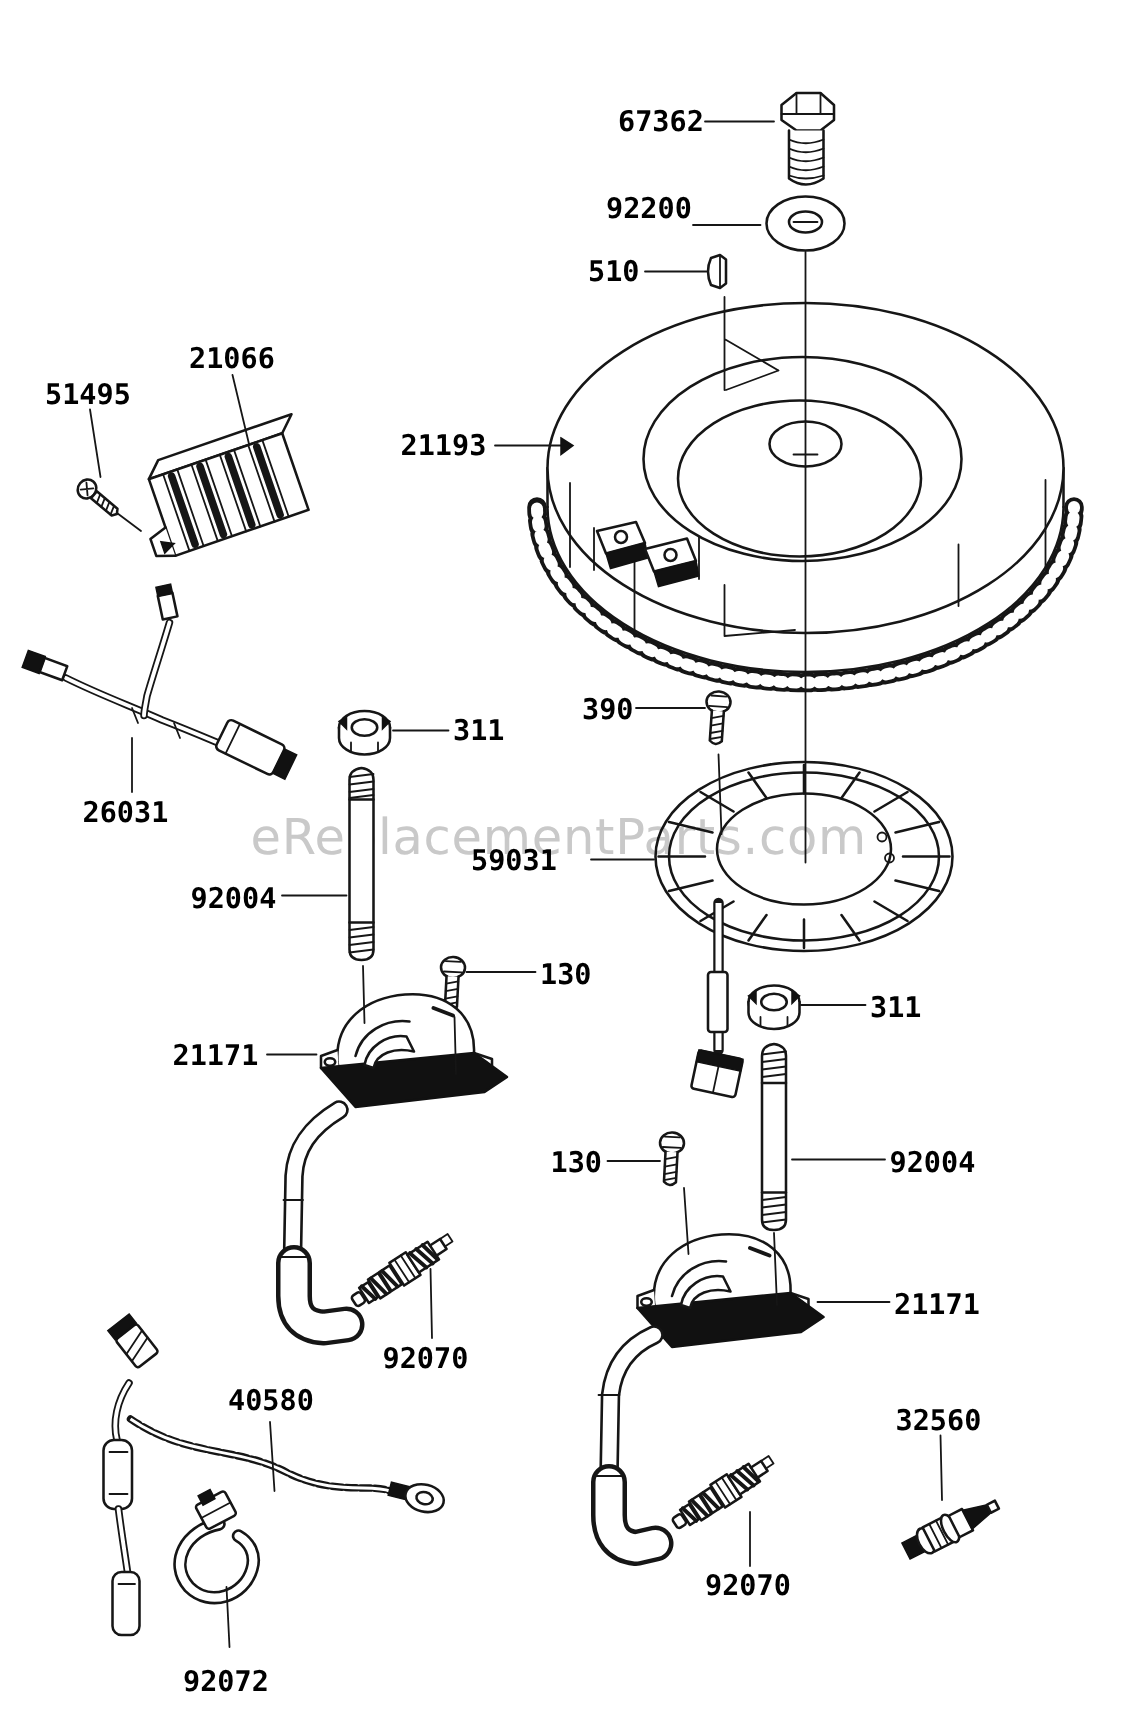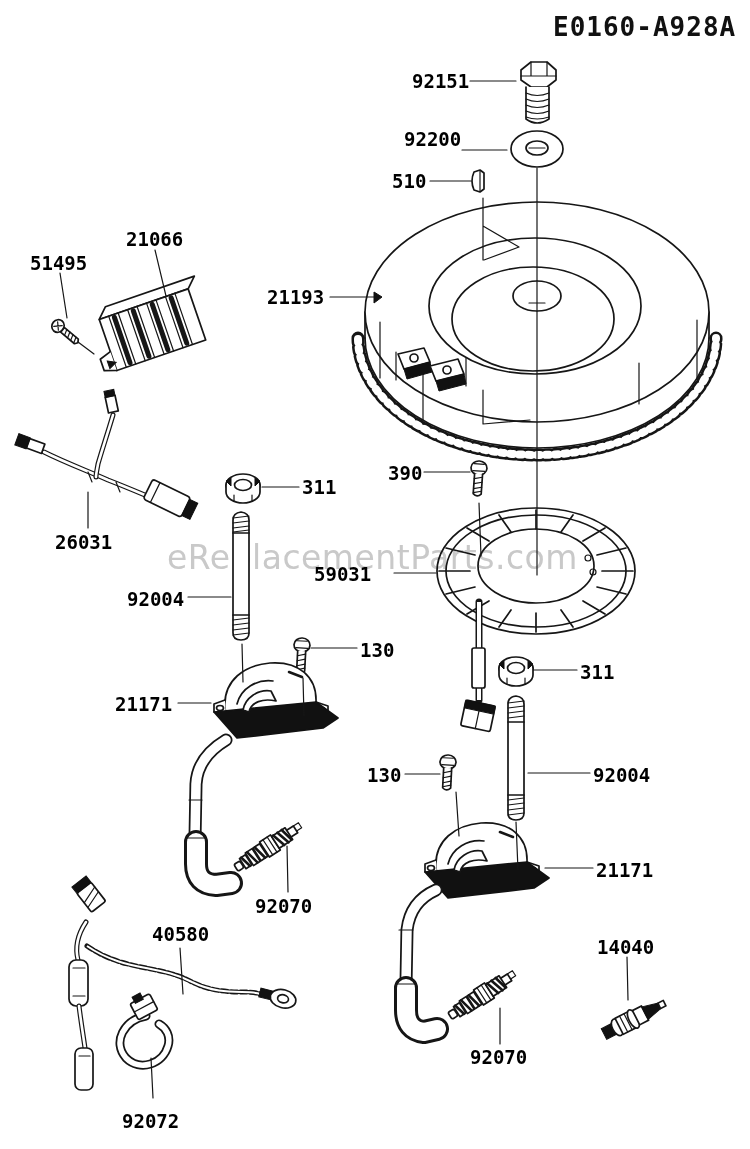--- a/index.html
+++ b/index.html
@@ -291,38 +291,37 @@
         M545 868 L593 868
         M287 846 L288 892
         M180 948 L183 994
         M151 1058 L153 1098
         M500 1008 L500 1044
         M627 957 L628 1000"></path>
       <path class="fb" d="M374 292 L382 297 L374 303 Z"></path>
     </g>
   </svg>
 
-  <div class="diagram-id">E0160-A928A</div>
-
-  <div class="plabel" style="left:412px;top:70px">92151</div>
+
+  <div class="plabel" style="left:412px;top:70px">67362</div>
   <div class="plabel" style="left:404px;top:128px">92200</div>
   <div class="plabel" style="left:392px;top:170px">510</div>
   <div class="plabel" style="left:267px;top:286px">21193</div>
   <div class="plabel" style="left:126px;top:228px">21066</div>
   <div class="plabel" style="left:30px;top:252px">51495</div>
   <div class="plabel" style="left:55px;top:531px">26031</div>
   <div class="plabel" style="left:302px;top:476px">311</div>
   <div class="plabel" style="left:127px;top:588px">92004</div>
   <div class="plabel" style="left:388px;top:462px">390</div>
   <div class="plabel" style="left:314px;top:563px">59031</div>
   <div class="plabel" style="left:360px;top:639px">130</div>
   <div class="plabel" style="left:115px;top:693px">21171</div>
   <div class="plabel" style="left:580px;top:661px">311</div>
   <div class="plabel" style="left:367px;top:764px">130</div>
   <div class="plabel" style="left:593px;top:764px">92004</div>
   <div class="plabel" style="left:596px;top:859px">21171</div>
   <div class="plabel" style="left:255px;top:895px">92070</div>
   <div class="plabel" style="left:152px;top:923px">40580</div>
   <div class="plabel" style="left:122px;top:1110px">92072</div>
   <div class="plabel" style="left:470px;top:1046px">92070</div>
-  <div class="plabel" style="left:597px;top:936px">14040</div>
+  <div class="plabel" style="left:597px;top:936px">32560</div>
 
 </div>
 
 </body></html>

